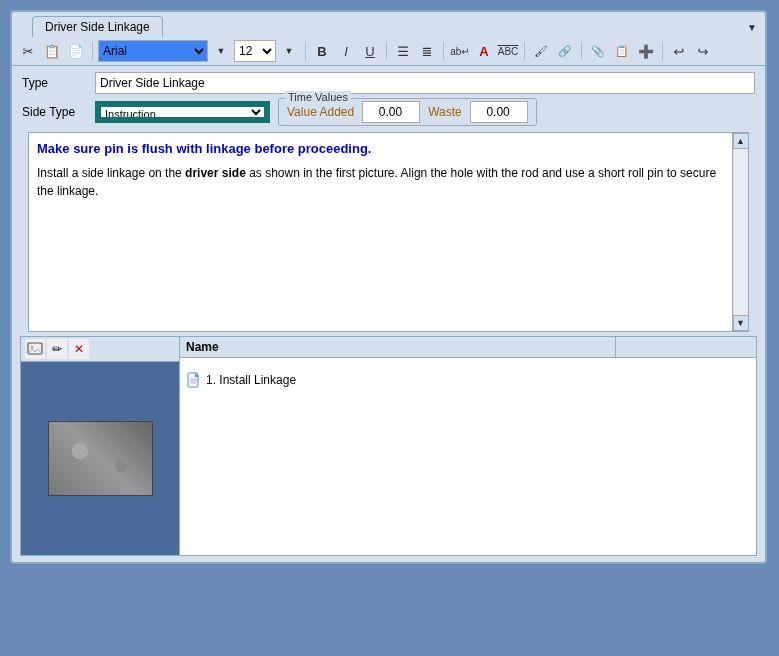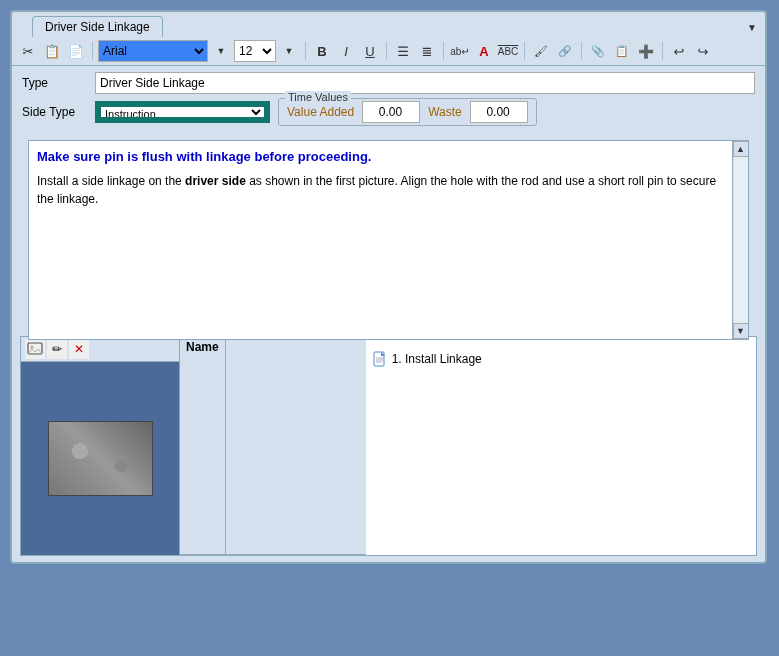--- a/index.html
+++ b/index.html
@@ -260,21 +260,21 @@
         radial-gradient(circle at 30% 40%, #aaa 8px, transparent 8px),
         radial-gradient(circle at 70% 60%, #888 6px, transparent 6px),
         linear-gradient(45deg, #777 0%, #999 50%, #666 100%);
     }
     .list-panel {
       flex: 1;
       border: 1px solid #8aabbf;
       border-left: none;
       background: #fff;
       display: flex;
-      flex-direction: row;
+      flex-direction: column;
     }
     .list-header {
       background: #d4e0ee;
       border-bottom: 1px solid #9aabbc;
       display: flex;
     }
     .list-col-name {
       flex: 1;
       padding: 3px 6px;
       font-size: 12px;
@@ -383,21 +383,21 @@
           <span class="time-values-legend">Time Values</span>
           <span class="time-label">Value Added</span>
           <input class="time-spin" type="number" step="0.01" value="0.00" style="">
           <span class="time-label">Waste</span>
           <input class="time-spin" type="number" step="0.01" value="0.00" style="">
         </div>
       </div>
     </div>
 
     <div style="padding: 0 8px; flex: 1; display: flex; flex-direction: column; min-height: 0;">
-      <div class="editor-container" style="flex:1; min-height:200px;margin-top:8px;">
+      <div class="editor-container" style="flex:1; min-height:200px;">
         <div class="editor-content">
           <div class="editor-bold-line">Make sure pin is flush with linkage before proceeding.</div>
           <div class="editor-body-text">
             Install a side linkage on the <strong>driver side</strong> as shown in the first picture. Align the hole with the rod and use a short roll pin to secure the linkage.
           </div>
         </div>
         <div class="editor-scrollbar">
           <div class="scroll-arrow">▲</div>
           <div class="scroll-track"></div>
           <div class="scroll-arrow">▼</div>

